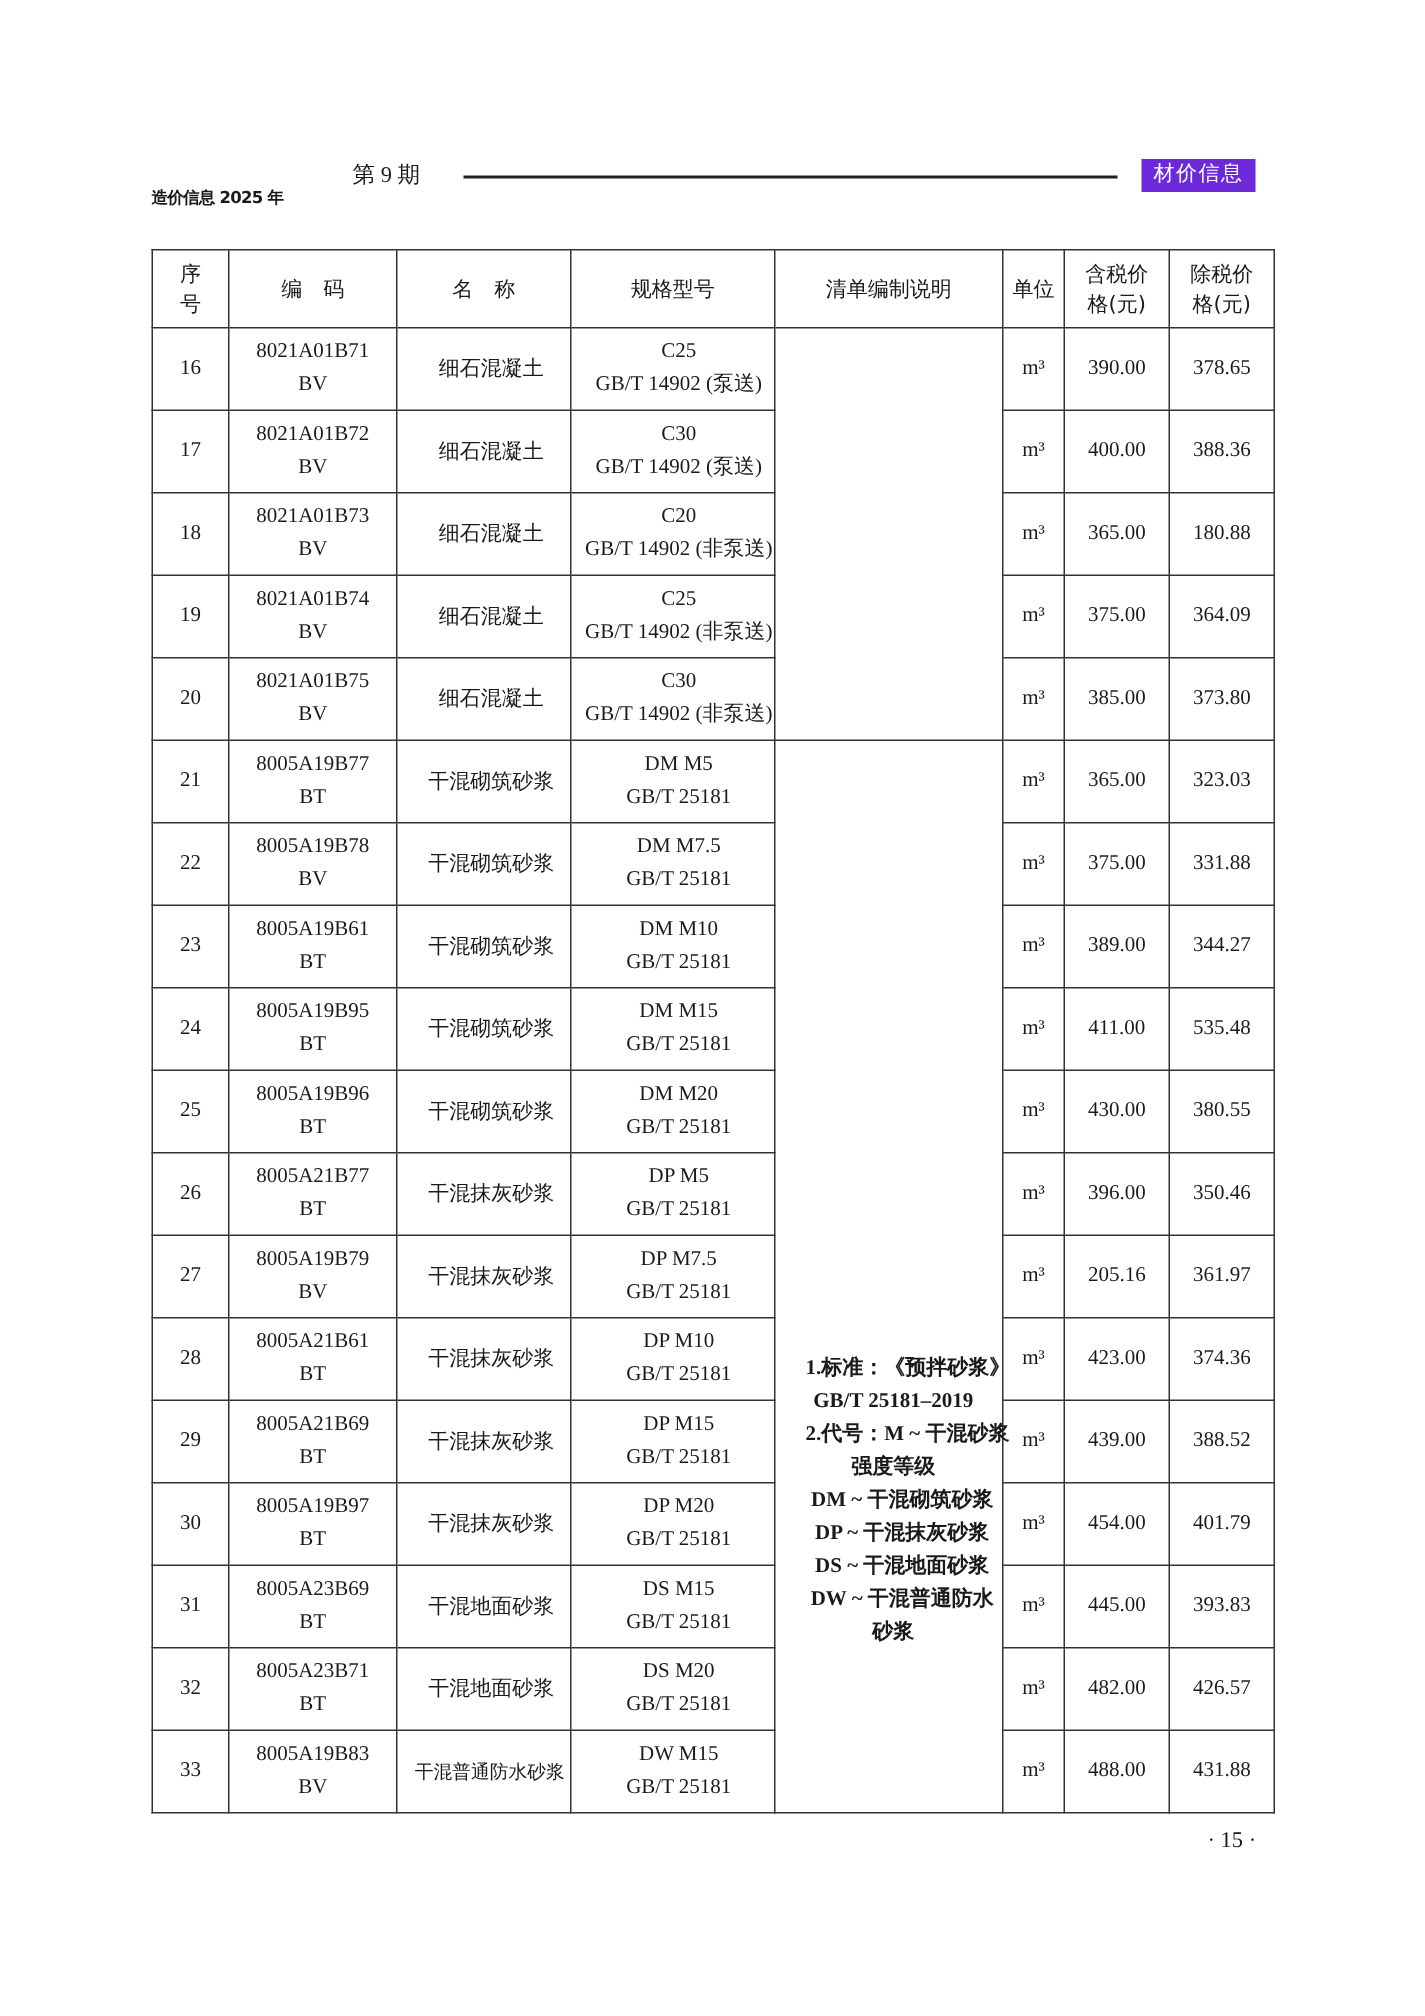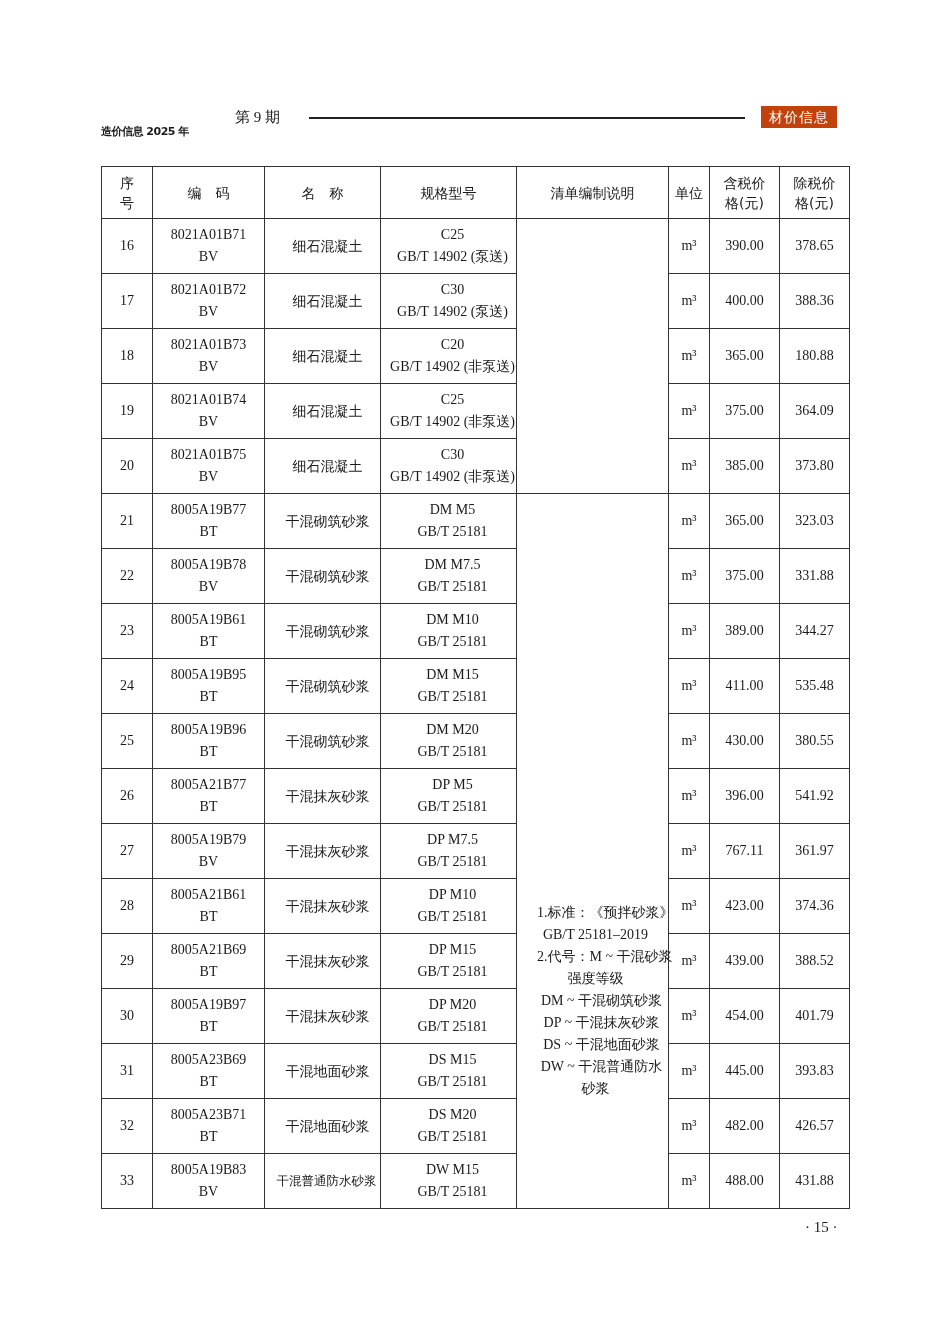--- a/index.html
+++ b/index.html
@@ -4,34 +4,34 @@
 <style>
   html, body { margin: 0; padding: 0; background: #ffffff; }
   body { width: 950px; height: 1344px; position: relative; overflow: hidden;
          font-family: "Liberation Serif", "DejaVu Serif", serif; color: #1a1a1a; }
   .header { position: absolute; left: 101px; top: 104px; width: 736px; height: 26px; }
   .header-title { position: absolute; left: 0; top: 15px; font-family: "DejaVu Sans", sans-serif;
                   font-weight: bold; font-size: 11px; line-height: 26px; letter-spacing: -0.5px; }
   .header-issue { position: absolute; left: 134px; top: 0; font-size: 15px; line-height: 26px; }
   .header-rule { position: absolute; left: 208px; right: 92px; top: 13px; height: 2px; background: #222; }
   .header-badge { position: absolute; right: 0; top: 2px; height: 22px; padding: 0 8px;
-                  background: #c2410c; color: #fff; font-family: Liberation Sans, sans-serif;
+                  background: #6d28d9; color: #fff; font-family: Liberation Serif, serif;
                   font-size: 14px; line-height: 22px; letter-spacing: 1px; }
   table.price { position: absolute; left: 101px; top: 166px; border-collapse: collapse;
                 table-layout: fixed; width: 748px; }
   table.price th, table.price td { border: 1px solid #333; padding: 0; text-align: center;
                 vertical-align: middle; font-size: 14px; }
   table.price th { height: 51px; font-family: "DejaVu Sans", sans-serif; font-weight: normal;
                    font-size: 14px; line-height: 20px; }
   table.price td { height: 54px; line-height: 22px; }
   td.name { font-family: "DejaVu Sans", sans-serif; font-size: 14px; text-align: left; padding-left: 10px !important; }
   td.name.small { font-size: 12.5px; padding-left: 8px !important; }
   td.spec { text-align: left; padding-left: 8px !important; font-size: 13.5px; margin-top: 35px; }
   td.note { text-align: left; padding: 0 2px 0 8px !important; vertical-align: middle; font-size: 13.5px; line-height: 22.5px; }
-  .note-line { display: block; white-space: nowrap; }
+  .note-line { display: block; white-space: nowrap; font-weight: bold; }
   .note-line.indent { padding-left: 12px; }
   .block { display: block; }
   .page-num { position: absolute; left: 805px; top: 1219px; font-size: 15px; }
 </style>
 </head>
 <body>
 
 <div class="header">
   <span class="header-title">造价信息 2025 年</span>
   <span class="header-issue">第 9 期</span>
@@ -242,35 +242,35 @@
           <span class="block">8005A21B77</span>
           <span class="block">BT</span>
         </td>
         <td class="name">干混抹灰砂浆</td>
         <td class="spec">
           <span class="block">DP M5</span>
           <span class="block">GB/T 25181</span>
         </td>
         <td>m³</td>
         <td>396.00</td>
-        <td>541.92</td>
+        <td>350.46</td>
       </tr>
       <tr>
         <td>27</td>
         <td>
           <span class="block">8005A19B79</span>
           <span class="block">BV</span>
         </td>
         <td class="name">干混抹灰砂浆</td>
         <td class="spec">
           <span class="block">DP M7.5</span>
           <span class="block">GB/T 25181</span>
         </td>
         <td>m³</td>
-        <td>767.11</td>
+        <td>205.16</td>
         <td>361.97</td>
       </tr>
       <tr>
         <td>28</td>
         <td>
           <span class="block">8005A21B61</span>
           <span class="block">BT</span>
         </td>
         <td class="name">干混抹灰砂浆</td>
         <td class="spec">

